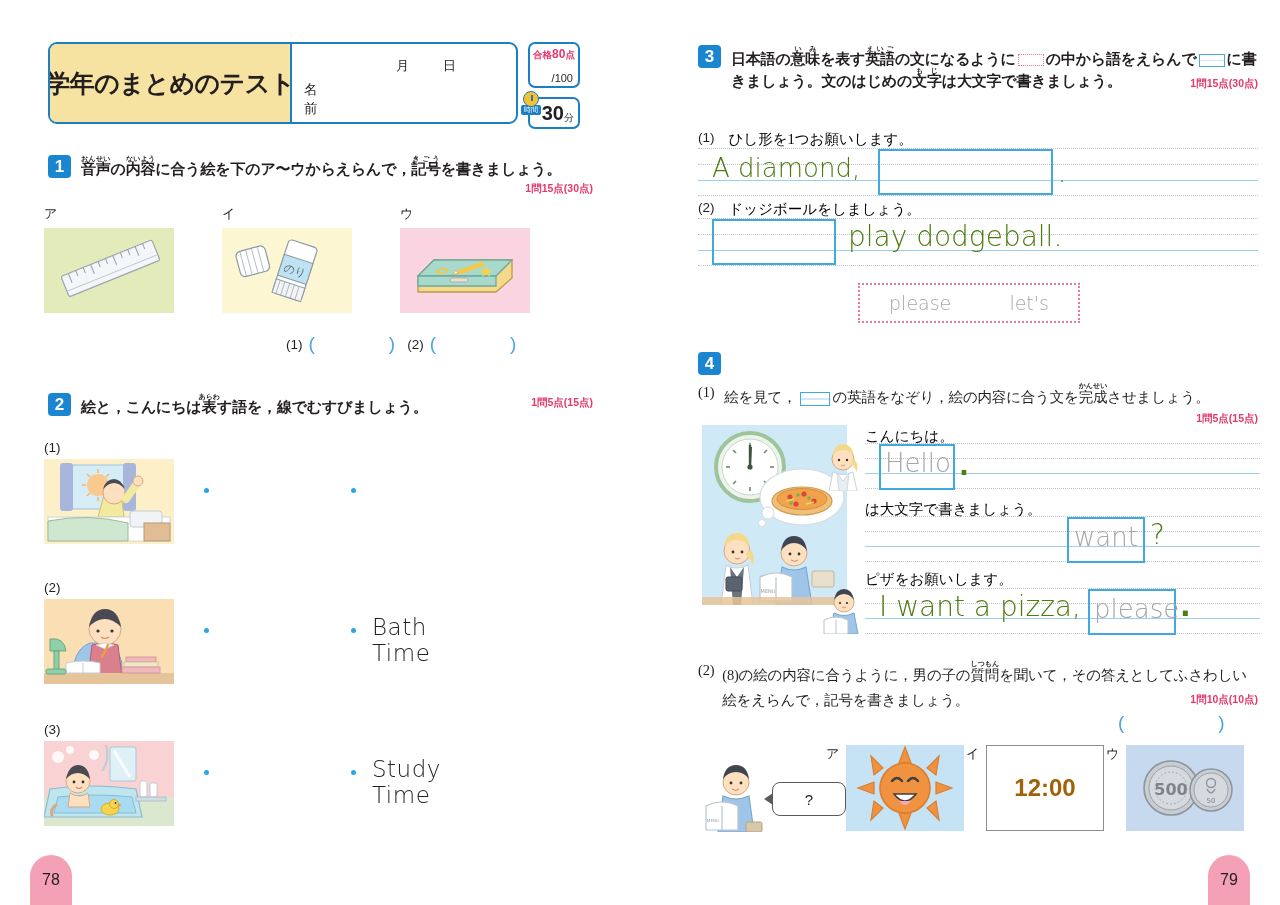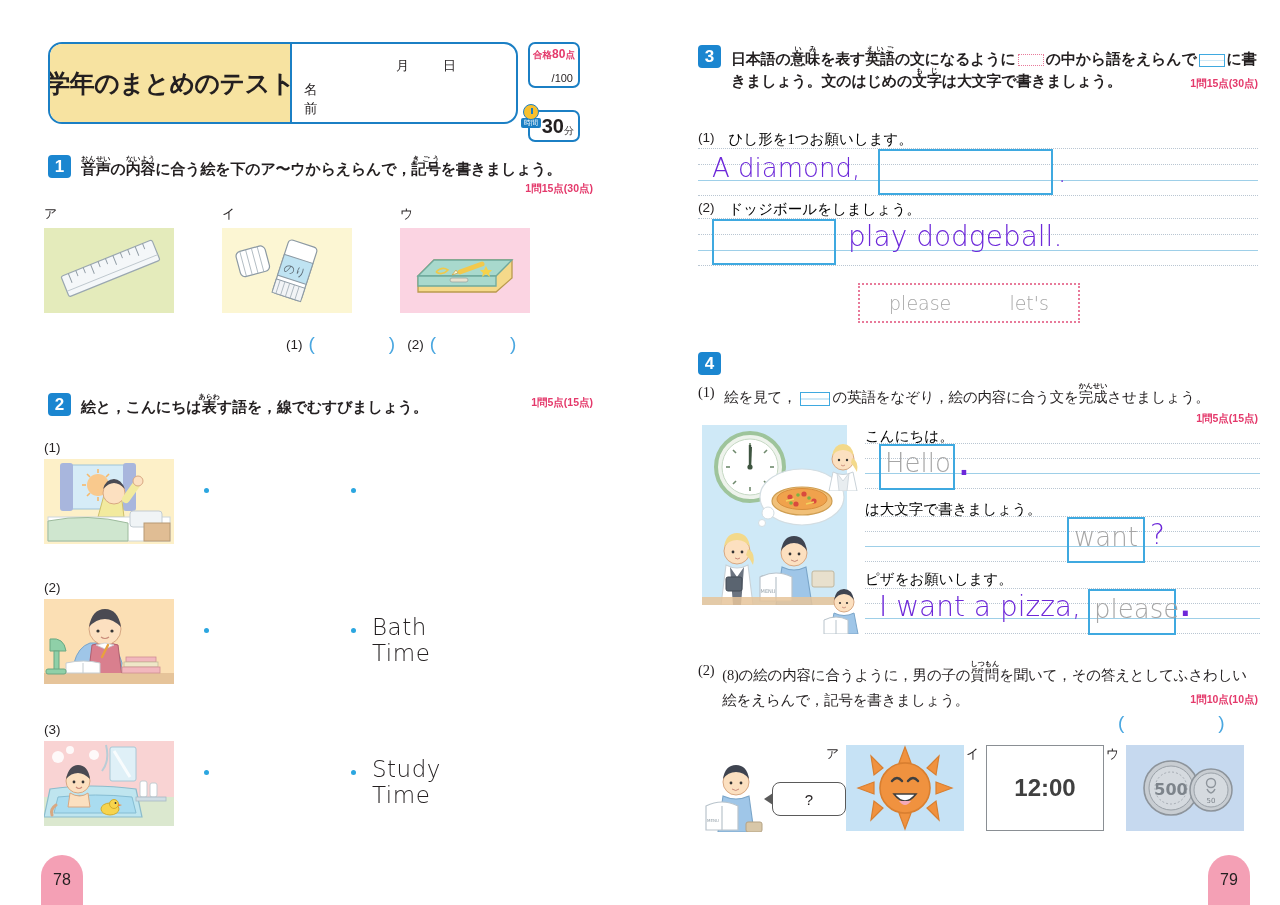--- a/index.html
+++ b/index.html
@@ -11,21 +11,21 @@
     overflow: hidden;
   }
   .page { position: absolute; top: 0; width: 640px; height: 905px; }
   .page-left  { left: 0; }
   .page-right { left: 640px; }
 
   
   .header-wrap { position: absolute; left: 48px; top: 42px; width: 470px; height: 82px; }
   .header-box {
     width: 100%; height: 100%;
-    border: 2.5px solid #1b7fc4; border-radius: 14px;
+    border: 2.5px solid #1b7fc4; border-radius: 9px;
     display: flex; overflow: hidden; background: #fff;
   }
   .title-cell {
     width: 242px; background: #f7e3a1;
     border-right: 2.5px solid #1b7fc4;
     display: flex; align-items: center; justify-content: center;
   }
   .title-text {
     font-size: 25px; font-weight: bold; color: #231f20;
     letter-spacing: -0.5px; white-space: nowrap;
@@ -48,21 +48,21 @@
     position: absolute; top: 3px; left: 0; width: 100%;
     text-align: center; font-size: 9.5px; font-weight: bold; color: #e4396b;
     white-space: nowrap;
   }
   .pass-label .big { font-size: 12px; }
   .outof {
     position: absolute; bottom: 2px; right: 5px;
     font-size: 11px; color: #231f20; margin-left: 32px;
   }
   .time-box {
-    margin-top: 22px; width: 52px; height: 32px;
+    margin-top: 9px; width: 52px; height: 32px;
     border: 2px solid #1b7fc4; border-radius: 7px; background: #fff;
     position: relative; display: flex; align-items: center; justify-content: flex-end;
     padding-right: 4px;
   }
   .time-num { font-size: 20px; font-weight: bold; color: #231f20; line-height: 1; }
   .time-unit { font-size: 10px; color: #231f20; align-self: flex-end; margin-bottom: 2px; }
   .clock-badge {
     position: absolute; left: -10px; top: -8px;
     width: 22px; height: 36px;
     display: flex; flex-direction: column; align-items: center;
@@ -124,21 +124,21 @@
   
   .wline { position: absolute; left: 0; width: 100%; }
   .wl-dot { border-top: 1px dotted #b9c6d2; }
   .wl-solid { border-top: 1px solid #9ecfe8; }
   .ebox {
     position: absolute; border: 2px solid #3fa9e0; background: transparent;
     display: flex; align-items: center; justify-content: center;
   }
   .etext {
     position: absolute; font-family: "DejaVu Sans", sans-serif;
-    font-weight: 300; color: #6d28d9; white-space: nowrap;
+    font-weight: 300; color: #4d7c0f; white-space: nowrap;
   }
   .etrace { color: #a6a6a6; }
 
   
   .bank {
     position: absolute; border: 2px dotted #e87a9a; background: #fff;
     display: flex; align-items: center; justify-content: space-around;
   }
   .bank-word {
     font-family: "DejaVu Sans", sans-serif; font-weight: 300;
@@ -386,21 +386,21 @@
         <circle cx="14" cy="16" r="6" fill="#ffffff" opacity="0.85"></circle>
         <circle cx="26" cy="9" r="4" fill="#ffffff" opacity="0.85"></circle>
         <circle cx="50" cy="14" r="5" fill="#ffffff" opacity="0.85"></circle>
       </svg>
     </div>
     <div class="dot" style="position:absolute; left:160px; top:48px;"></div>
     <div class="dot" style="position:absolute; left:307px; top:48px;"></div>
     <div class="match-word" style="position:absolute; left:328px; top:34px;">Study Time</div>
   </div>
 
-  <div class="pagetab" style="left:41px;">
+  <div class="pagetab" style="left:30px;">
     <span>78</span>
   </div>
 </div>
 
 <div class="page page-right">
 
   <div style="position:absolute; left:58px; top:45px; width:560px;">
     <div class="q-head">
       <div class="q-num">3</div>
       <div class="q-text" style="flex:1;">
@@ -640,21 +640,21 @@
         <path d="M62 36 q5 -6 10 0" fill="none" stroke="#3f3f3f" stroke-width="2.4" stroke-linecap="round"></path>
         <path d="M48 49 q11 14 22 0 z" fill="#ffffff" stroke="#3f3f3f" stroke-width="1.6"></path>
         <path d="M53 56 q6 8 12 0 z" fill="#f4a9b8"></path>
       </svg>
     </div>
   </div>
 
   <div style="position:absolute; left:326px; top:745px;">
     <div class="opt-letter" style="left:0; top:0;">イ</div>
     <div class="ill" style="position:absolute; left:20px; top:0; width:118px; height:86px; background:#ffffff; border:1.2px solid #8a8f94; display:flex; align-items:center; justify-content:center;">
-      <span style="font-size:24px; font-weight:bold; color:#404040; font-family:'Liberation Sans',sans-serif;">12:00</span>
+      <span style="font-size:24px; font-weight:bold; color:#a16207; font-family:'Liberation Sans',sans-serif;">12:00</span>
     </div>
   </div>
 
   <div style="position:absolute; left:466px; top:745px;">
     <div class="opt-letter" style="left:0; top:0;">ウ</div>
     <div class="ill" style="position:absolute; left:20px; top:0; width:118px; height:86px; background:#c6d9ef;">
       <svg width="118" height="86" viewBox="0 0 118 86">
         <circle cx="45" cy="43" r="27" fill="#c8cdd2" stroke="#8d949b" stroke-width="1.6"></circle>
         <circle cx="45" cy="43" r="22" fill="#d5dadf" stroke="#9aa1a8" stroke-width="1"></circle>
         <circle cx="45" cy="43" r="16" fill="none" stroke="#9aa1a8" stroke-width="0.8" stroke-dasharray="2 2"></circle>

